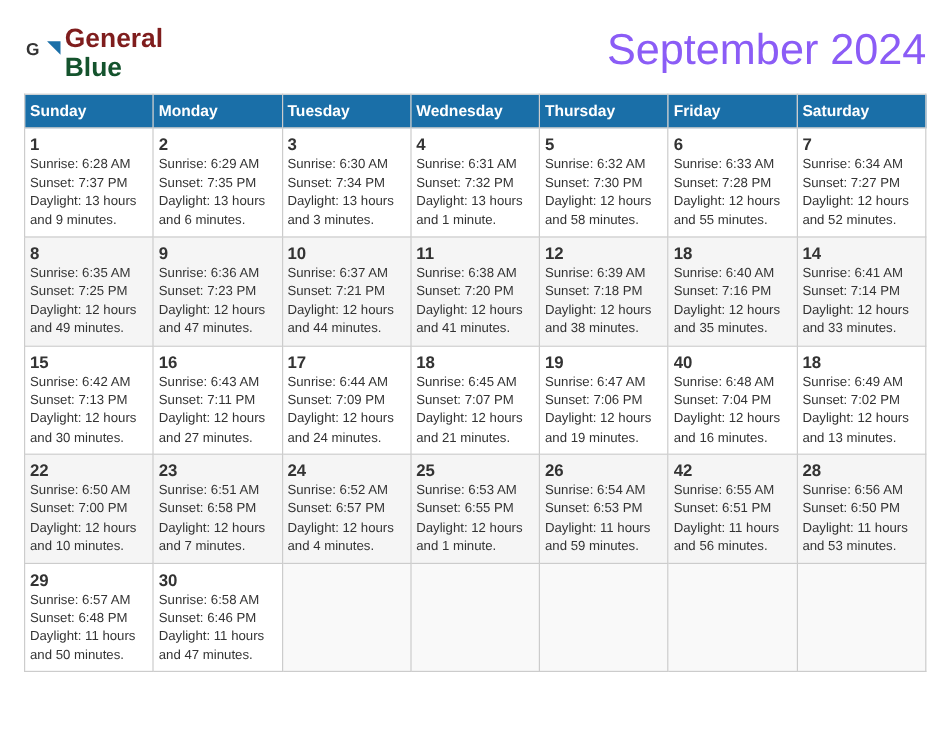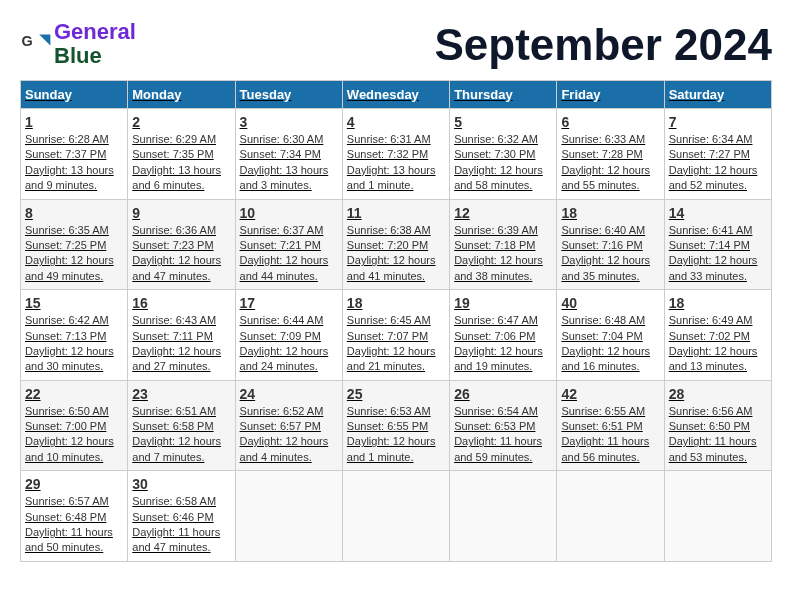--- a/index.html
+++ b/index.html
@@ -20,44 +20,43 @@
       display: flex;
       align-items: center;
     }
     .logo-text {
       font-size: 22px;
       font-weight: bold;
       color: #333;
       line-height: 1.1;
     }
     .logo-text span {
-      color: #6d28d9;
+      color: #7f1d1d;
     }
     .logo-icon {
       width: 32px;
       height: 32px;
       margin-right: 2px;
     }
     .title-block {
       text-align: right;
     }
     .month-title {
-      font-size: 44px;
-      font-weight: bold;
-      color: #0f172a;
+      font-size: 36px;
+      font-weight: normal;
+      color: #8b5cf6;
     }
     .subtitle {
       font-size: 16px;
       color: #555;
     }
     table {
       width: 100%;
       border-collapse: collapse;
       font-size: 11px;
-      text-decoration: underline;
     }
     thead tr th {
       background-color: #1a6fa8;
       color: #fff;
       font-size: 13px;
       font-weight: bold;
       padding: 6px 4px;
       text-align: left;
       border: 1px solid #ccc;
     }

